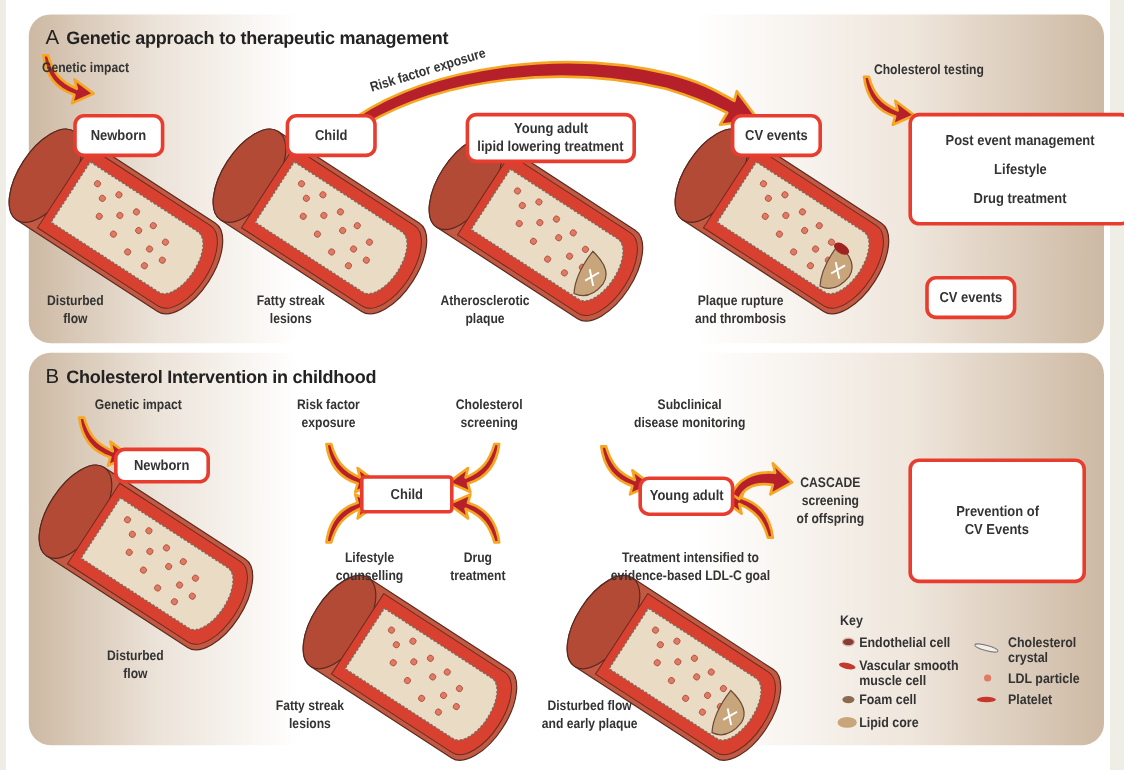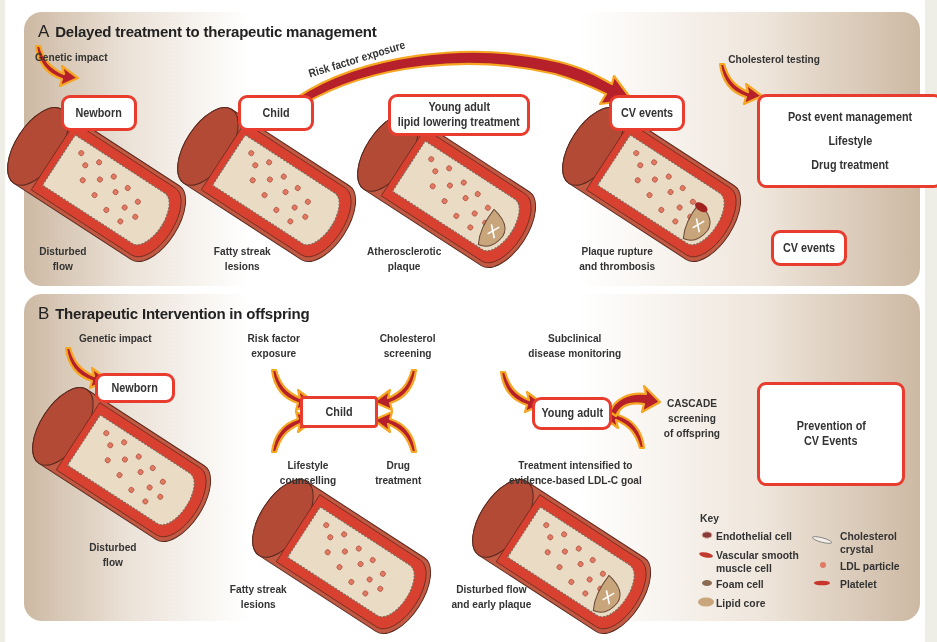--- a/index.html
+++ b/index.html
@@ -24,21 +24,21 @@
 </style>
 </head>
 <body>
 
 <div class="strip-l"></div>
 <div class="strip"></div>
 
 <div class="panel" id="panelA"></div>
 
 <div class="ptitle" style="left:38px;top:22px;">
-  <span class="letter">A</span><span>Delayed treatment to therapeutic management</span>
+  <span class="letter">A</span><span>Genetic approach to therapeutic management</span>
 </div>
 
 <svg class="ov" width="937" height="642">
   <defs>
     <g id="curvedArrow">
       <path d="M0,0 C4,14 10,22 24,28 L22,20 L38,32 L20,40 L22,33 C6,28 -2,16 -4,0 Z"></path>
     </g>
   </defs>
 
   <g transform="translate(40,46)">
@@ -171,21 +171,21 @@
   </div>
 
 <div class="lbl" style="left:36px;top:244px;"><span>Disturbed</span><br><span>flow</span></div>
 <div class="lbl" style="left:210px;top:244px;"><span>Fatty streak</span><br><span>lesions</span></div>
 <div class="lbl" style="left:362px;top:244px;"><span>Atherosclerotic</span><br><span>plaque</span></div>
 <div class="lbl" style="left:574px;top:244px;"><span>Plaque rupture</span><br><span>and thrombosis</span></div>
 
 <div class="panel" id="panelB"></div>
 
 <div class="ptitle" style="left:38px;top:304px;">
-  <span class="letter">B</span><span>Therapeutic Intervention in offspring</span>
+  <span class="letter">B</span><span>Cholesterol Intervention in childhood</span>
 </div>
 
 <svg class="ov" width="937" height="642" id="vesselsB">
     <g transform="translate(130,470) rotate(33) scale(1)">
       <path d="M-80,-44 L60,-44 A22,44 0 0 1 60,44 L-80,44 A22,44 0 0 1 -80,-44 Z" fill="#c25a43" stroke="#5a2a20" stroke-width="1"></path>
       <ellipse cx="-80" cy="0" rx="22" ry="44" fill="#b34a36" stroke="#5a2a20" stroke-width="1"></ellipse>
       <path d="M-62,-40 L58,-40 A20,40 0 0 1 58,40 L-62,40 Z" fill="#d8412f" stroke="#6b2a20" stroke-width="0.8"></path>
       <path d="M-55,-30 L52,-30 A15,30 0 0 1 52,30 L-55,30 Z" fill="#eadbc5" stroke="#7a6a60" stroke-width="1.2" stroke-dasharray="2 1.5"></path>
       <circle cx="-40" cy="-18" r="2.6" fill="#e07a62" stroke="#a8483a" stroke-width="0.6"></circle>
       <circle cx="-30" cy="-10" r="2.6" fill="#e07a62" stroke="#a8483a" stroke-width="0.6"></circle>

